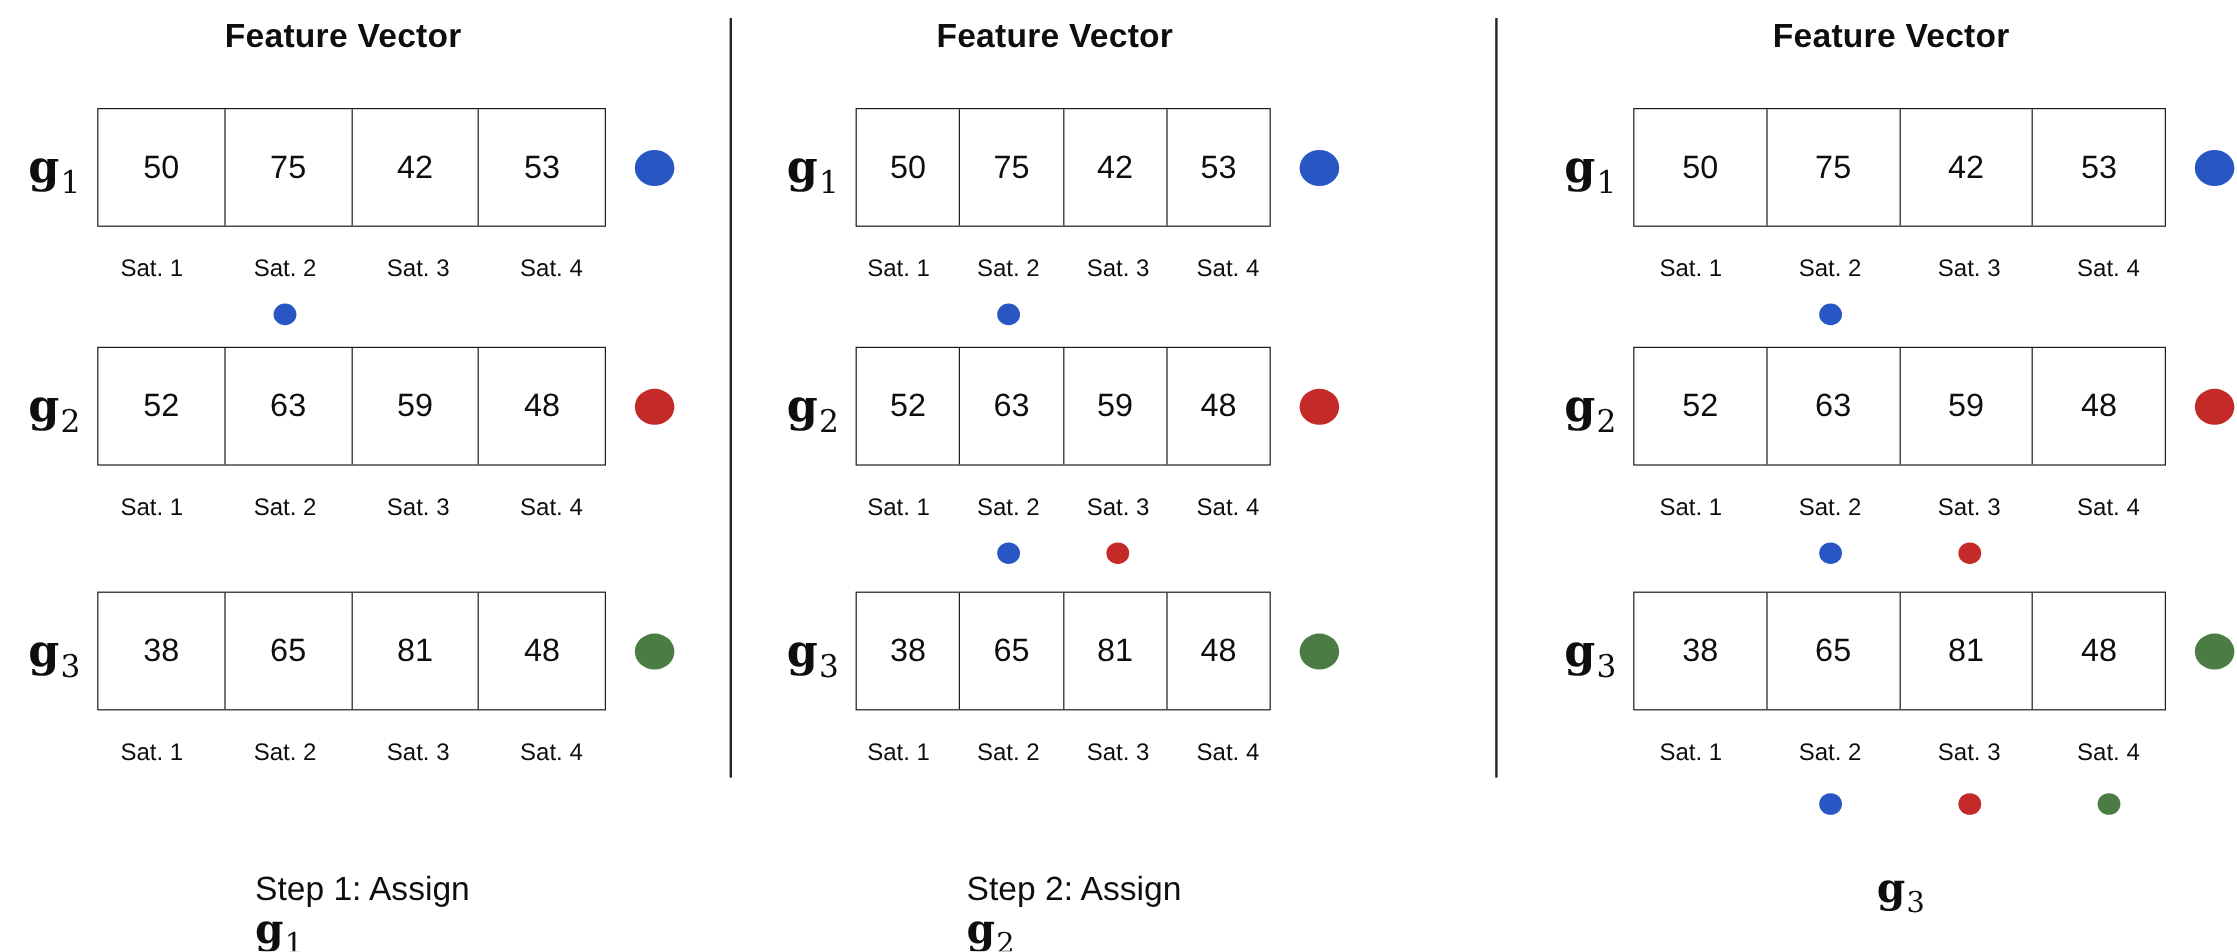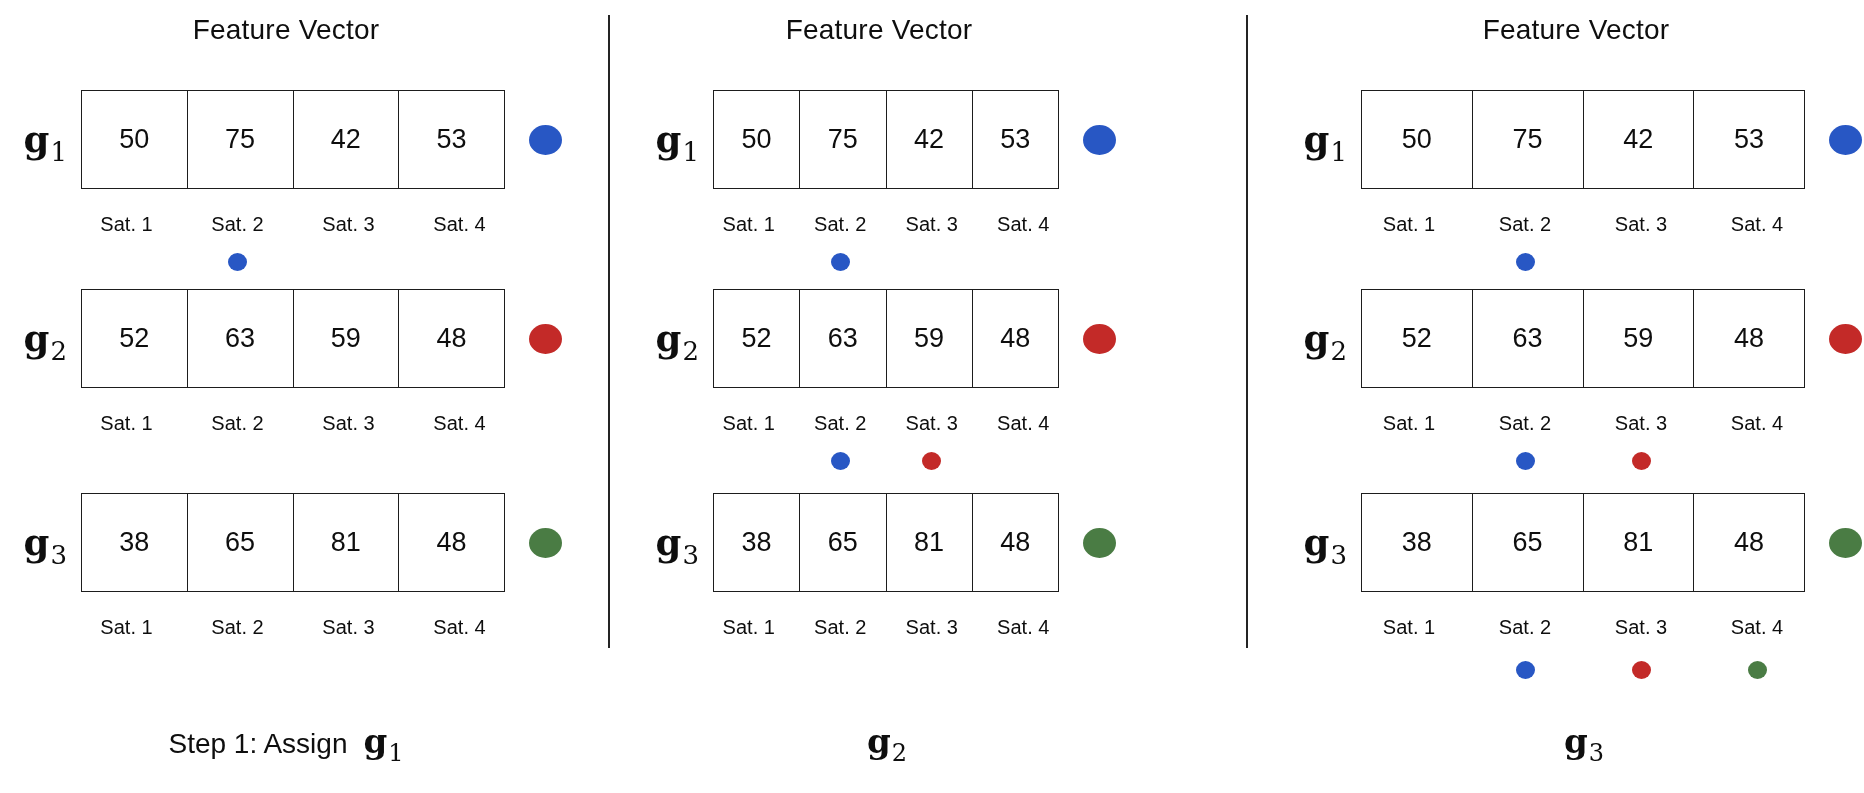--- a/index.html
+++ b/index.html
@@ -11,21 +11,21 @@
   .panel{display:flex;flex-direction:column;align-items:center;box-sizing:border-box;flex:none;}
   .panel-1{width:608px;padding-right:36px;}
   .panel-2{width:636px;padding-right:98px;}
   .panel-3{width:616px;padding-left:40px;}
   .panel-1{--strip:424px;}
   .panel-2{--strip:346px;}
   .panel-3{--strip:444px;}
 
   .divider{width:2px;height:633px;margin-top:15px;flex:none;}
 
-  .title{margin:14px 0 0 0;font-size:28px;line-height:32px;font-weight:400;letter-spacing:.2px;text-align:right;}
+  .title{margin:14px 0 0 0;font-size:28px;line-height:32px;font-weight:700;letter-spacing:.2px;text-align:right;}
 
   .vrow{display:flex;align-items:center;}
   .vrow.r1{margin-top:44px;}
   .vrow.r2{margin-top:17px;}
   .vrow.r3{margin-top:22px;}
 
   .col-label{width:72px;flex:none;display:flex;justify-content:flex-end;padding-right:14px;box-sizing:border-box;}
   .col-dot{width:58px;flex:none;display:flex;justify-content:flex-start;padding-left:24px;box-sizing:border-box;}
 
   .glabel{font-family:"DejaVu Serif","Liberation Serif",serif;font-weight:700;font-size:37px;line-height:1;}
@@ -40,21 +40,21 @@
   .satrow{margin-top:24px;height:22px;}
   .strip-plain{width:var(--strip);flex:none;display:flex;gap:20px;}
   .satcell{flex:1;text-align:center;font-size:20px;line-height:22px;}
 
   .dotrow{margin-top:17px;height:20px;}
   .dotrow.d3{margin-top:22px;}
   .dotslot{flex:1;display:flex;justify-content:center;align-items:center;}
   .smalldot{width:19px;height:18px;border-radius:50%;}
   .bigdot{width:33px;height:30px;border-radius:50%;}
 
-  .caption{margin-top:44px;display:flex;align-items:baseline;font-size:28px;line-height:34px;}
+  .caption{margin-top:44px;display:flex;align-items:baseline;font-size:28px;line-height:34px;flex-direction:column;}
   .glabel.cap{font-size:34px;margin-left:16px;}
   .glabel.cap .gsub{font-size:24px;top:8px;}
 </style>
 </head>
 <body>
 
 <div class="figure">
 
   <section class="panel panel-1">
     <h2 class="title">Feature Vector</h2>
@@ -322,20 +322,21 @@
             <span class="smalldot" style="visibility: hidden;"></span>
           </span>
         <span class="dotslot">
             <span class="smalldot" style="visibility: hidden;"></span>
           </span>
       </div>
       <div class="col-dot"></div>
     </div>
 
     <div class="caption">
+      <span>Step 2: Assign</span>
       <span class="glabel cap"><span>g</span><span class="gsub">2</span></span>
     </div>
   </section>
 
   <div class="divider" style="background: rgb(36, 36, 36);"></div>
 
   <section class="panel panel-3">
     <h2 class="title">Feature Vector</h2>
 
     <div class="vrow r1">

